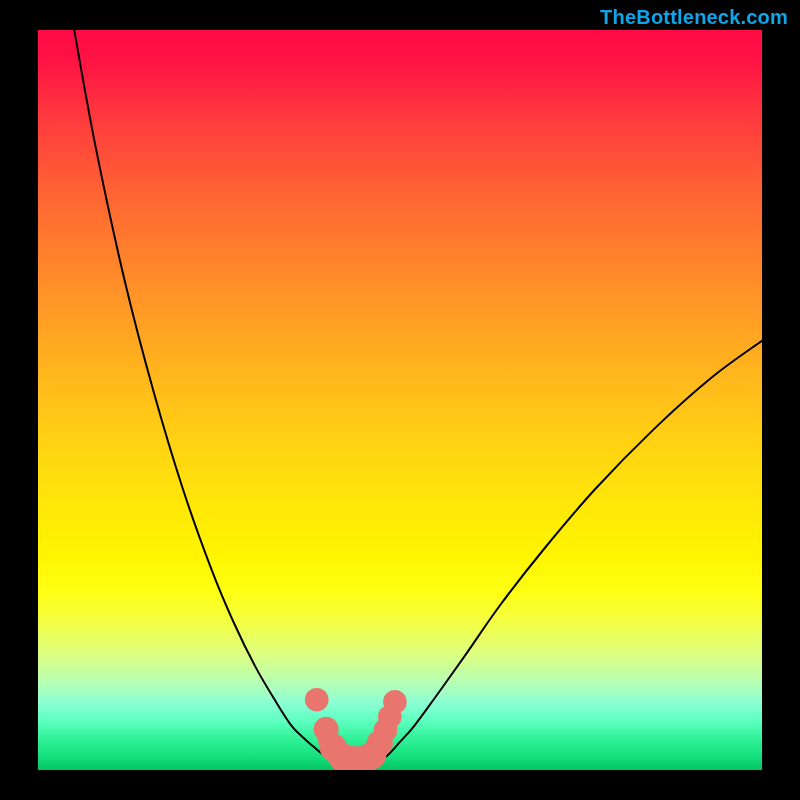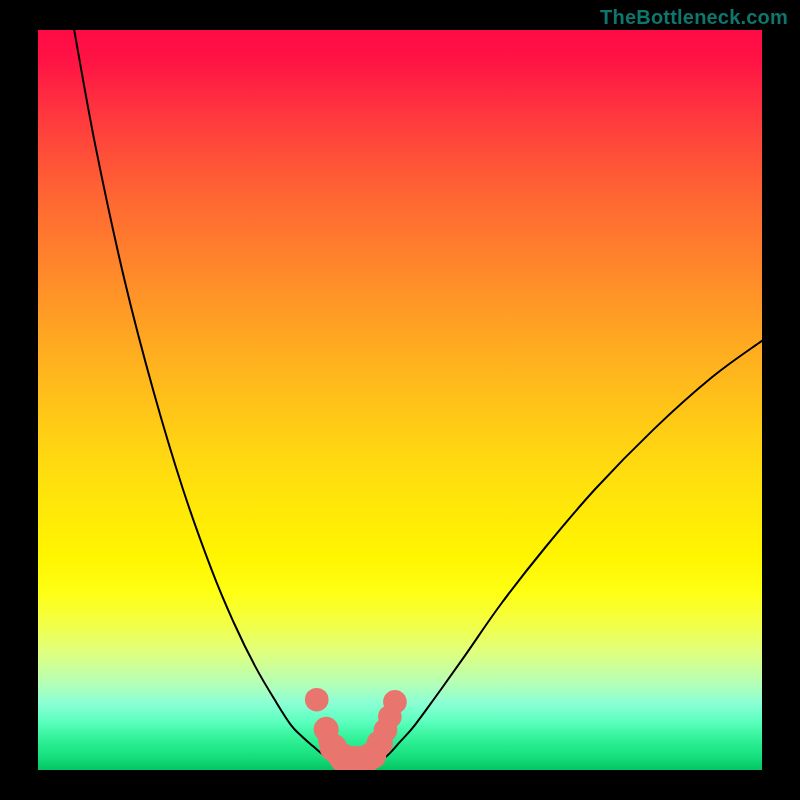--- a/index.html
+++ b/index.html
@@ -54,21 +54,21 @@
       #22e98a 97%,
       #16de7c 98.3%,
       #0cd06e 99.2%,
       #03c561 100%
     );
   }
   .watermark {
     position: absolute;
     top: 6px;
     right: 12px;
-    color: #0f766e;
+    color: #0ea5e9;
     font-size: 20px;
     font-weight: 600;
     letter-spacing: 0.2px;
     user-select: none;
   }
   svg.curves {
     position: absolute;
     left: 0;
     top: 0;
     width: 100%;

